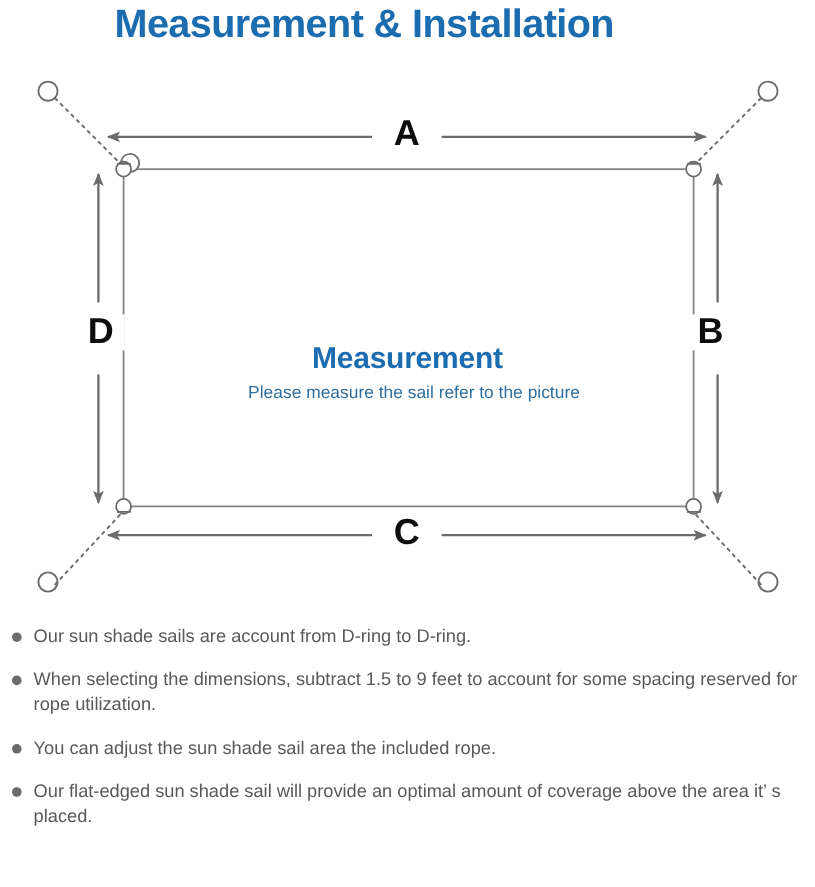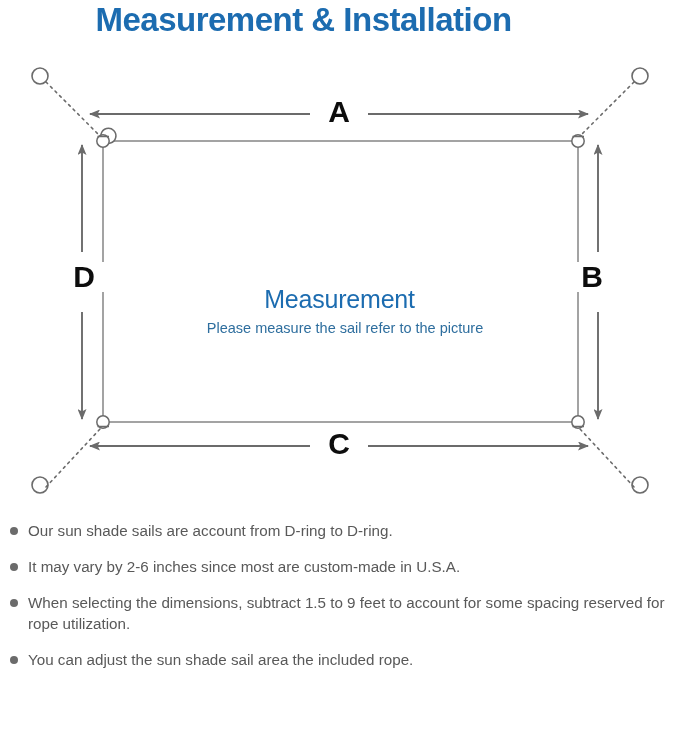--- a/index.html
+++ b/index.html
@@ -56,21 +56,21 @@
   .center-block {
     position: absolute;
     left: 0;
     top: 240px;
     width: 679px;
     text-align: center;
     pointer-events: none;
   }
   .center-title {
     font-size: 25px;
-    font-weight: normal;
+    font-weight: bold;
     color: #1C6CB0;
     line-height: 30px;
     letter-spacing: -0.2px;
   }
   .center-sub {
     font-size: 14.5px;
     font-weight: normal;
     color: #2E6E9E;
     line-height: 22px;
     margin-top: 3px;
@@ -208,25 +208,25 @@
   <div class="dim-letter dim-c">C</div>
   <div class="dim-letter dim-d">D</div>
 
   <ul class="notes">
     <li class="note-item">
       <span class="note-bullet"></span>
       <span class="note-text">Our sun shade sails are account from D-ring to D-ring.</span>
     </li>
     <li class="note-item">
       <span class="note-bullet"></span>
-      <span class="note-text">It may vary by 2-6 inches since most are custom-made in U.S.A.</span>
-    </li>
-    <li class="note-item">
-      <span class="note-bullet"></span>
       <span class="note-text">When selecting the dimensions, subtract 1.5 to 9 feet to account for some spacing reserved for rope utilization.</span>
     </li>
     <li class="note-item">
       <span class="note-bullet"></span>
       <span class="note-text">You can adjust the sun shade sail area the included rope.</span>
     </li>
+    <li class="note-item">
+      <span class="note-bullet"></span>
+      <span class="note-text">Our flat-edged sun shade sail will provide an optimal amount of coverage above the area it’ s placed.</span>
+    </li>
   </ul>
 
 </div>
 
 </body></html>

